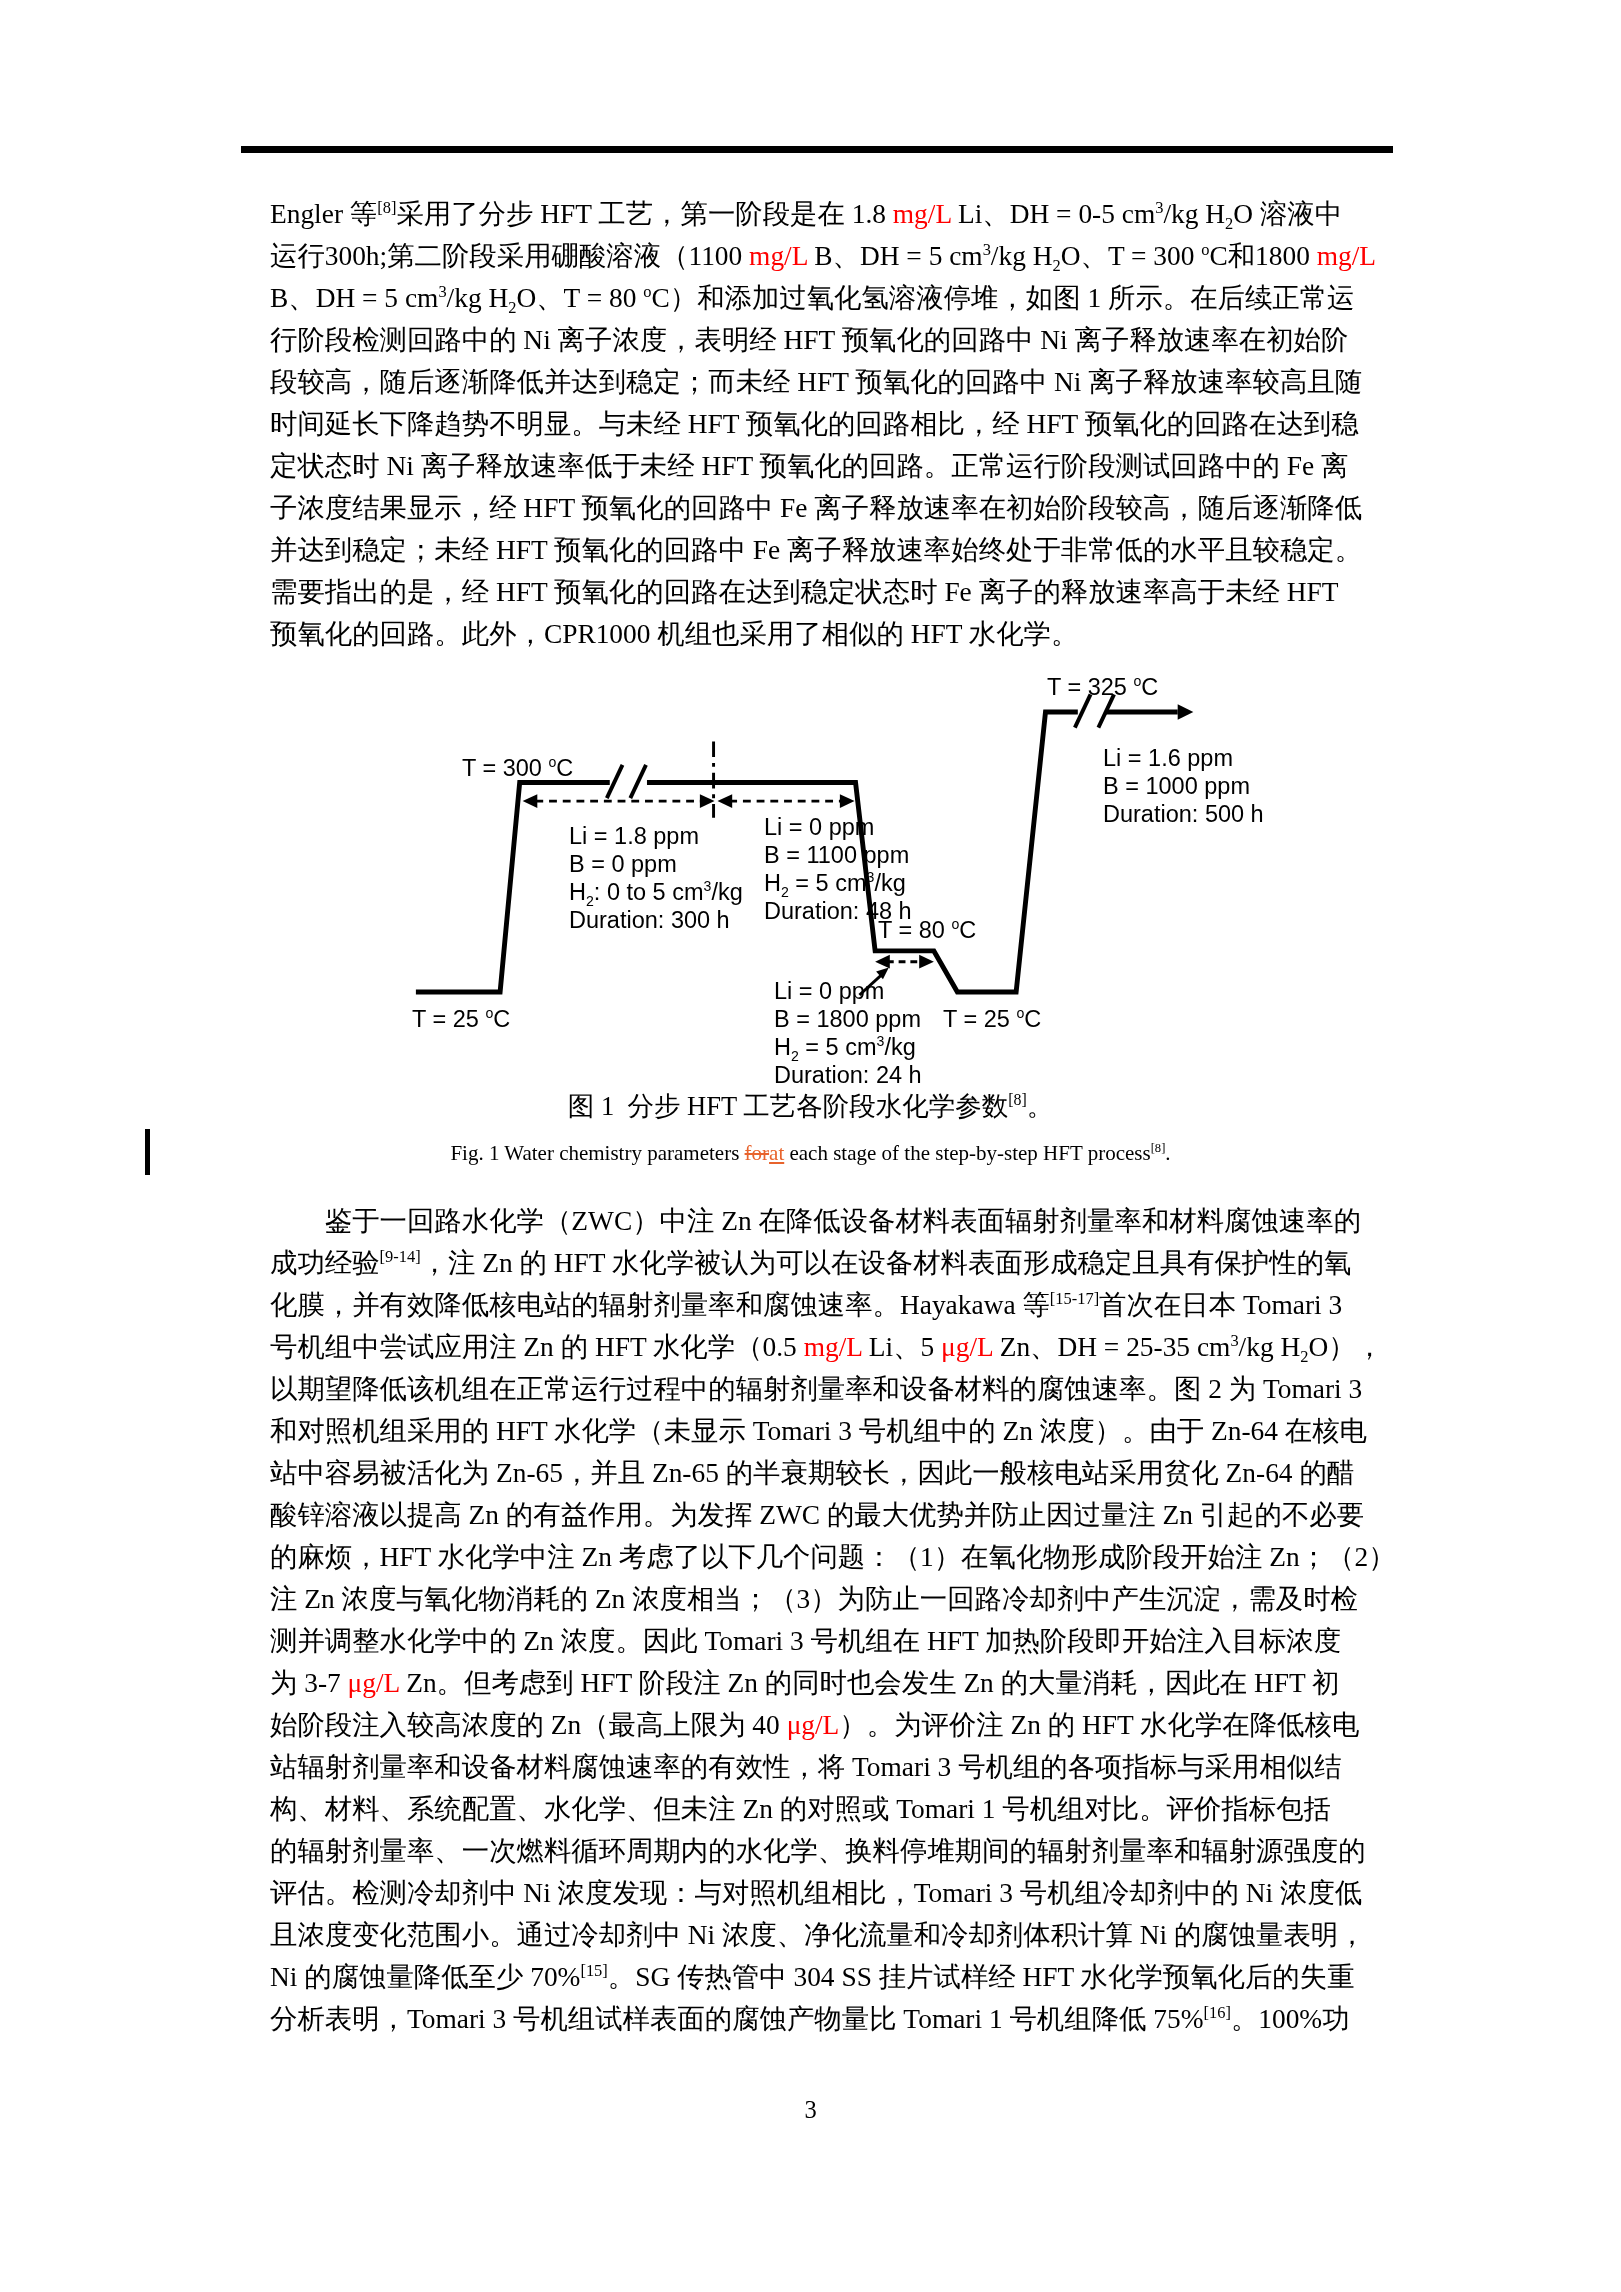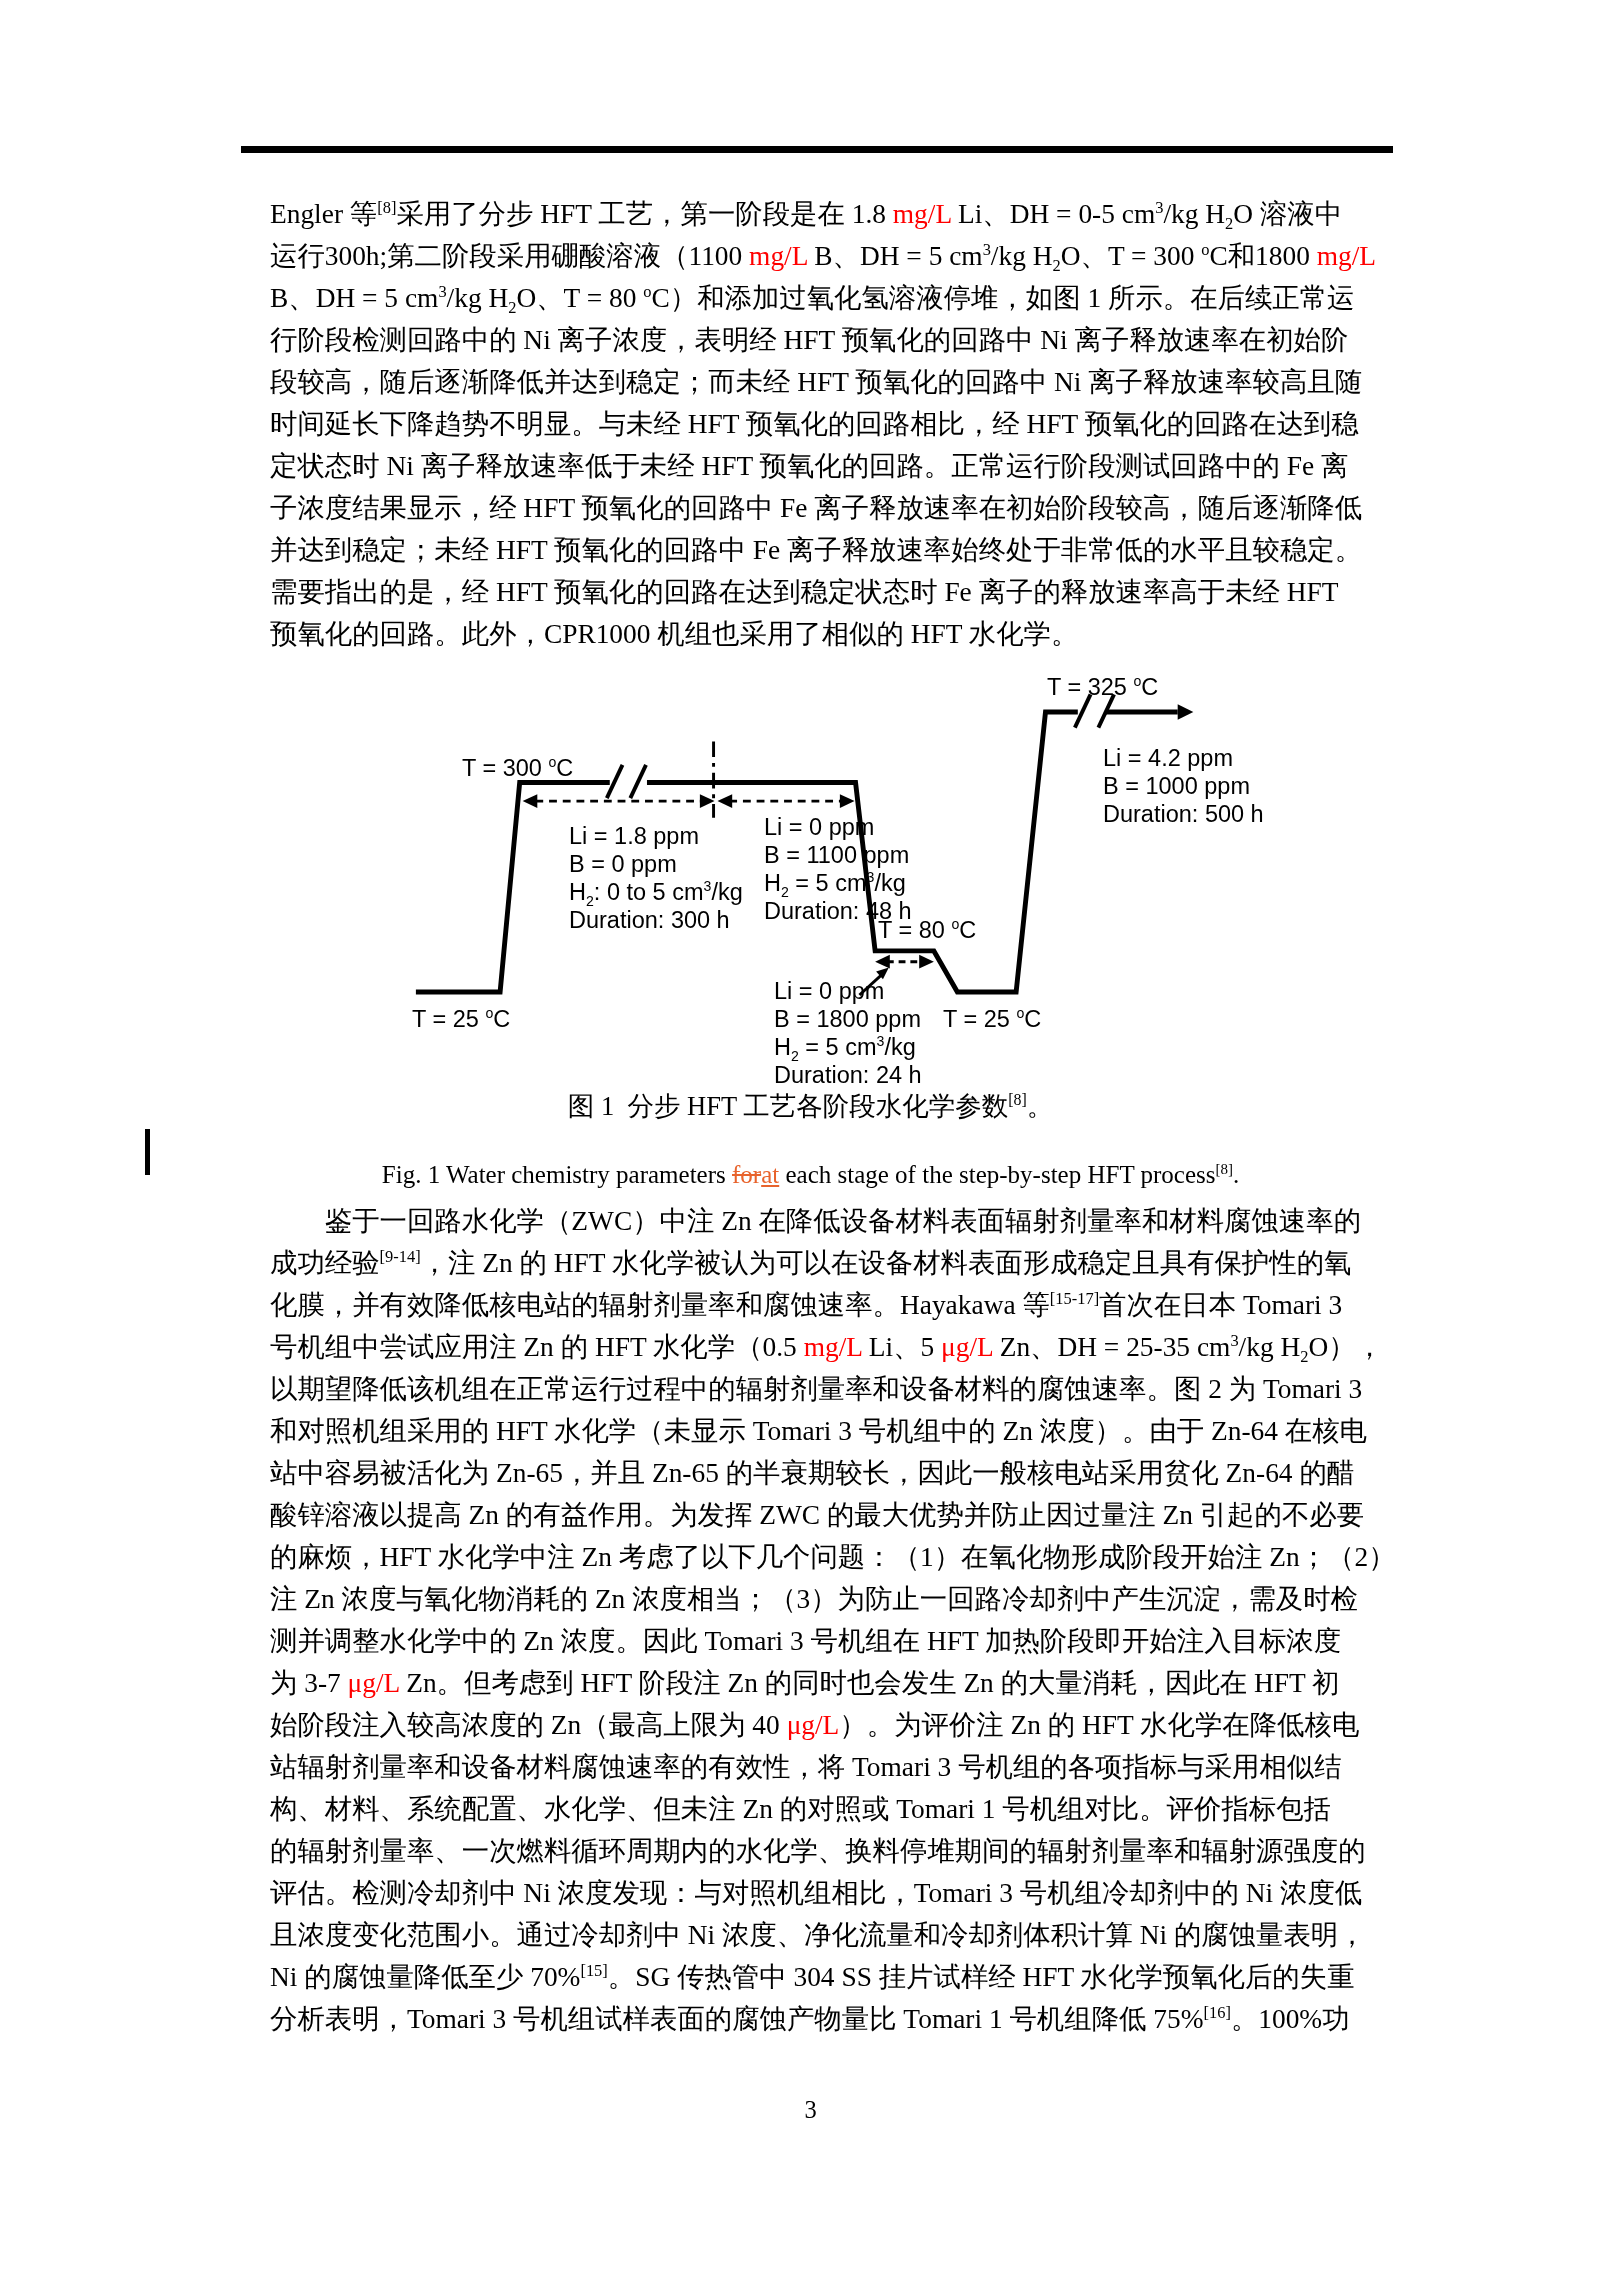--- a/index.html
+++ b/index.html
@@ -11,21 +11,21 @@
   .para1{top:193px;line-height:42px;}
   .para2{top:1200px;line-height:42px;}
   .tline{white-space:pre;margin-left:42px;}
   .sup{vertical-align:super;font-size:60%;line-height:0;}
   .sub{vertical-align:sub;font-size:60%;line-height:0;}
   .red{color:#FF0000;}
   .del{color:#E8632C;text-decoration:line-through;}
   .ins{color:#E8632C;text-decoration:underline;}
   .caption{left:0;right:0;text-align:center;white-space:pre;}
   .cap-zh{top:1088px;font-size:26.5px;}
-  .cap-en{top:1141px;font-size:25px;margin-top:20px;}
+  .cap-en{top:1141px;font-size:21px;}
   .change-bar{left:145px;top:1129px;width:4.9px;height:46px;background:#000;}
   .figure{left:0;top:665px;width:1621px;height:423px;}
   .figure svg{position:absolute;left:0;top:0;}
   .fig-text{position:absolute;font-family:"Liberation Sans","DejaVu Sans",sans-serif;
             font-size:23.5px;line-height:28px;white-space:pre;}
   .page-num{left:0;right:0;top:2096px;text-align:center;font-size:24.5px;}
 </style>
 </head>
 <body>
 
@@ -77,21 +77,21 @@
     <polygon points="907,309 901,321 894,313" fill="#000"></polygon>
   </svg>
   <div class="fig-text" style="left:462px;top:82px;margin-top:7px;"><span>T = 300 </span><span class="sup">o</span><span>C</span></div>
   <div class="fig-text" style="left:412px;top:340px;"><span>T = 25 </span><span class="sup">o</span><span>C</span></div>
   <div class="fig-text" style="left:878px;top:251px;"><span>T = 80 </span><span class="sup">o</span><span>C</span></div>
   <div class="fig-text" style="left:943px;top:340px;"><span>T = 25 </span><span class="sup">o</span><span>C</span></div>
   <div class="fig-text" style="left:1047px;top:7.8px;"><span>T = 325 </span><span class="sup">o</span><span>C</span></div>
   <div class="fig-text" style="left:527px;top:157px;"><div class="tline"><span>Li = 1.8 ppm</span></div><div class="tline"><span>B = 0 ppm</span></div><div class="tline"><span>H</span><span class="sub">2</span><span>: 0 to 5 cm</span><span class="sup">3</span><span>/kg</span></div><div class="tline"><span>Duration: 300 h</span></div></div>
   <div class="fig-text" style="left:722px;top:148px;"><div class="tline"><span>Li = 0 ppm</span></div><div class="tline"><span>B = 1100 ppm</span></div><div class="tline"><span>H</span><span class="sub">2</span><span> = 5 cm</span><span class="sup">3</span><span>/kg</span></div><div class="tline"><span>Duration: 48 h</span></div></div>
   <div class="fig-text" style="left:732px;top:312px;"><div class="tline"><span>Li = 0 ppm</span></div><div class="tline"><span>B = 1800 ppm</span></div><div class="tline"><span>H</span><span class="sub">2</span><span> = 5 cm</span><span class="sup">3</span><span>/kg</span></div><div class="tline"><span>Duration: 24 h</span></div></div>
-  <div class="fig-text" style="left:1061px;top:79px;"><div class="tline"><span>Li = 4.2 ppm</span></div><div class="tline"><span>B = 1000 ppm</span></div><div class="tline"><span>Duration: 500 h</span></div></div>
+  <div class="fig-text" style="left:1061px;top:79px;"><div class="tline"><span>Li = 1.6 ppm</span></div><div class="tline"><span>B = 1000 ppm</span></div><div class="tline"><span>Duration: 500 h</span></div></div>
 </div>
 
 <div class="abs caption cap-zh"><span>图 1  分步 HFT 工艺各阶段水化学参数</span><span class="sup">[8]</span><span>。</span></div>
 <div class="abs caption cap-en"><span>Fig. 1 Water chemistry parameters </span><span class="del">for</span><span class="ins">at</span><span> each stage of the step-by-step HFT process</span><span class="sup">[8]</span><span>.</span></div>
 <div class="abs change-bar"></div>
 
 <div class="abs para para2">
     <div class="tline"><span>　　鉴于一回路水化学（ZWC）中注 Zn 在降低设备材料表面辐射剂量率和材料腐蚀速率的</span></div>
     <div class="tline"><span>成功经验</span><span class="sup">[9-14]</span><span>，注 Zn 的 HFT 水化学被认为可以在设备材料表面形成稳定且具有保护性的氧</span></div>
     <div class="tline"><span>化膜，并有效降低核电站的辐射剂量率和腐蚀速率。Hayakawa 等</span><span class="sup">[15-17]</span><span>首次在日本 Tomari 3</span></div>

